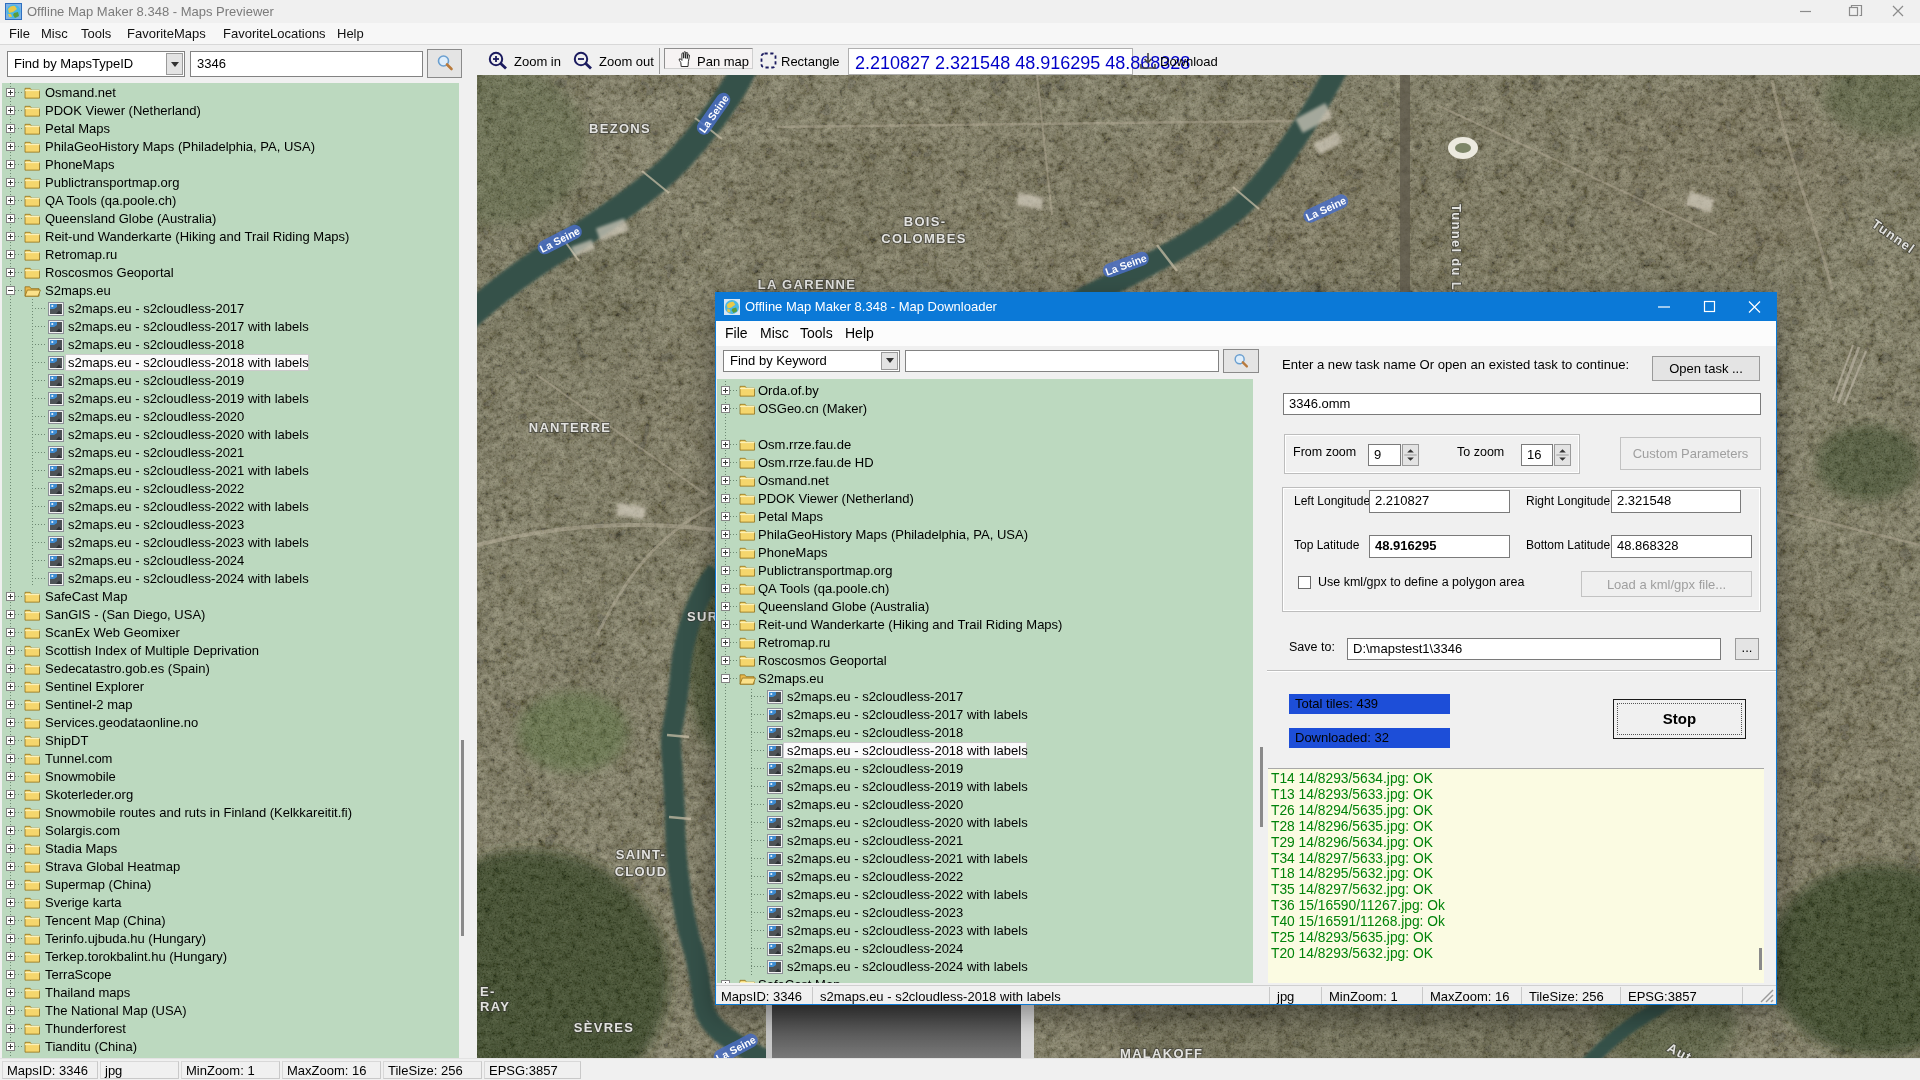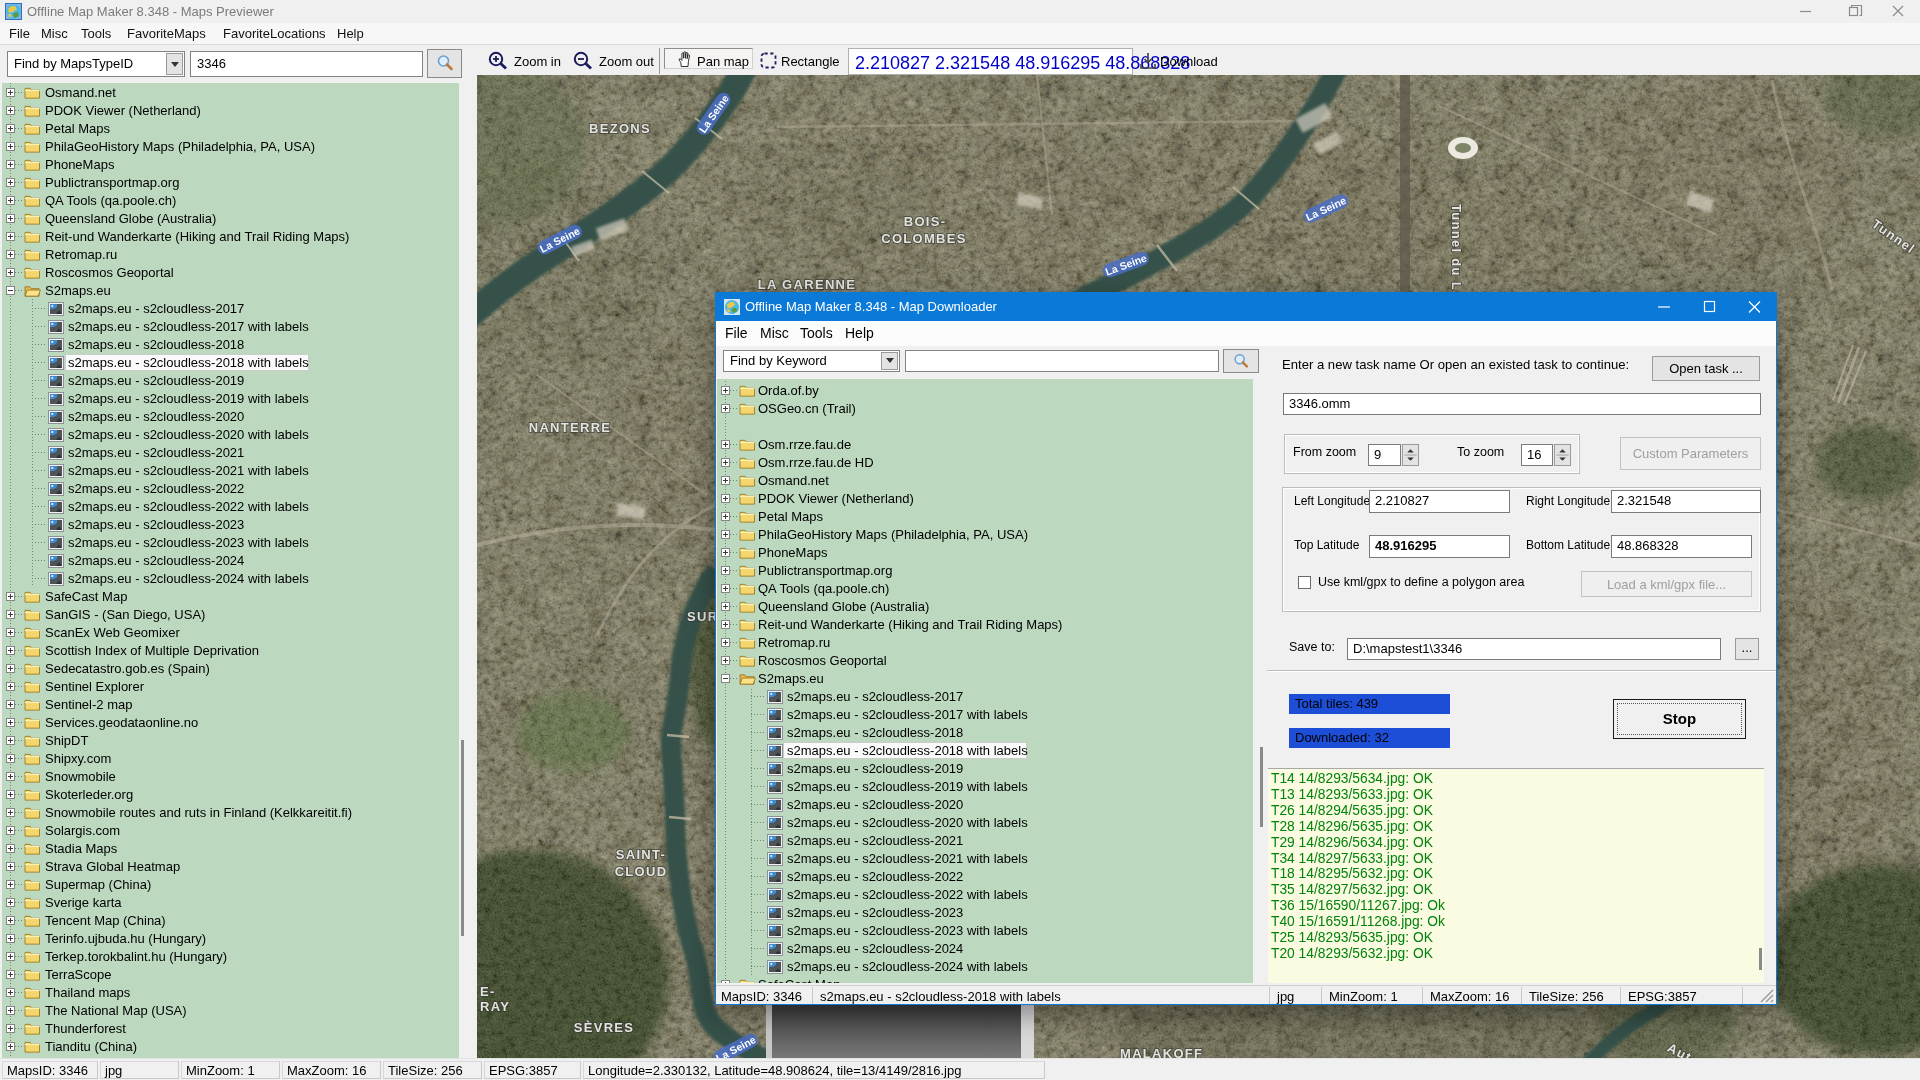--- a/index.html
+++ b/index.html
@@ -803,21 +803,21 @@
         <rect x="0.5" y="0.5" width="8" height="8" fill="#fff" stroke="#848484"></rect>
         <line x1="2" y1="4.5" x2="7" y2="4.5" stroke="#3a3a3a"></line>
         <line x1="4.5" y1="2" x2="4.5" y2="7" stroke="#3a3a3a"></line>
       </svg>
       <span class="abs" style="left:22px;top:2px">
         <svg width="17" height="14" viewBox="0 0 18 15">
           <path d="M1 2.5 L6.5 2.5 8 4.5 16.5 4.5 16.5 13 1 13Z" fill="#f5d66d" stroke="#8a6914" stroke-width="0.8"></path>
           <path d="M1 4.8 L16.5 4.8" stroke="#fdf0b5" stroke-width="1.4"></path>
         </svg>
       </span>
-      <span class="lbl" style="left:43px">Shipxy.com</span>
+      <span class="lbl" style="left:43px">Tunnel.com</span>
     </div>
     <div class="trow" style="left:0;top:685px;width:457px;">
       <span class="abs" style="left:13px;top:8px;width:9px;height:1px;background-image:repeating-linear-gradient(to right,#6d8872 0 1px,transparent 1px 3px)"></span>
       <svg class="abs" style="left:4px;top:4px" width="9" height="9" viewBox="0 0 9 9">
         <rect x="0.5" y="0.5" width="8" height="8" fill="#fff" stroke="#848484"></rect>
         <line x1="2" y1="4.5" x2="7" y2="4.5" stroke="#3a3a3a"></line>
         <line x1="4.5" y1="2" x2="4.5" y2="7" stroke="#3a3a3a"></line>
       </svg>
       <span class="abs" style="left:22px;top:2px">
         <svg width="17" height="14" viewBox="0 0 18 15">
@@ -1063,21 +1063,20 @@
 <div class="abs" style="left:772px;top:1005px;width:249px;height:53px;background:linear-gradient(#3e3e3e,#787878);"></div>
 <div class="abs" style="left:1021px;top:1005px;width:13px;height:53px;background:#dadada;"></div>
 
 <div id="statusbar">
  <div class="sp" style="left:2px;width:96px;">MapsID: 3346</div>
  <div class="sp" style="left:100px;width:79px;">jpg</div>
  <div class="sp" style="left:181px;width:99px;">MinZoom: 1</div>
  <div class="sp" style="left:282px;width:99px;">MaxZoom: 16</div>
  <div class="sp" style="left:383px;width:99px;">TileSize: 256</div>
  <div class="sp" style="left:484px;width:97px;">EPSG:3857</div>
- <div class="sp" style="left:583px;width:462px;">Longitude=2.330132, Latitude=48.908624, tile=13/4149/2816.jpg</div>
 </div>
 
 <div id="dlg">
  <div id="dlgtitle">
   <svg class="abs" style="left:8px;top:6px" width="16" height="16" viewBox="0 0 17 17">
         <rect width="17" height="17" fill="#d8e6f4"></rect>
         <circle cx="8.5" cy="8.5" r="7.5" fill="#49b8e8"></circle>
         <path d="M3 6 Q6 2 10 3 L12 6 8 9 4 10Z" fill="#e8c84a"></path>
         <path d="M9 10 L13 9 14 13 10 15 8 12Z" fill="#5a9c3c"></path>
         <path d="M3 11 L6 11 7 14 4 14Z" fill="#e8c84a"></path>
@@ -1131,21 +1130,21 @@
           <rect x="0.5" y="0.5" width="8" height="8" fill="#fff" stroke="#848484"></rect>
           <line x1="2" y1="4.5" x2="7" y2="4.5" stroke="#3a3a3a"></line>
           <line x1="4.5" y1="2" x2="4.5" y2="7" stroke="#3a3a3a"></line>
         </svg>
         <span class="abs" style="left:22px;top:2px">
           <svg width="17" height="14" viewBox="0 0 18 15">
             <path d="M1 2.5 L6.5 2.5 8 4.5 16.5 4.5 16.5 13 1 13Z" fill="#f5d66d" stroke="#8a6914" stroke-width="0.8"></path>
             <path d="M1 4.8 L16.5 4.8" stroke="#fdf0b5" stroke-width="1.4"></path>
           </svg>
         </span>
-        <span class="abs" style="left:41px;top:1px">OSGeo.cn (Trail)</span>
+        <span class="abs" style="left:41px;top:1px">OSGeo.cn (Maker)</span>
       </div>
       <div class="drow" style="left:0;top:57px;width:536px;">
         <span class="abs" style="left:13px;top:8px;width:9px;height:1px;background-image:repeating-linear-gradient(to right,#6d8872 0 1px,transparent 1px 3px)"></span>
         <svg class="abs" style="left:4px;top:4px" width="9" height="9" viewBox="0 0 9 9">
           <rect x="0.5" y="0.5" width="8" height="8" fill="#fff" stroke="#848484"></rect>
           <line x1="2" y1="4.5" x2="7" y2="4.5" stroke="#3a3a3a"></line>
           <line x1="4.5" y1="2" x2="4.5" y2="7" stroke="#3a3a3a"></line>
         </svg>
         <span class="abs" style="left:22px;top:2px">
           <svg width="17" height="14" viewBox="0 0 18 15">
@@ -1599,21 +1598,21 @@
         <path d="M4 13 L7.5 16.5 11 13Z" fill="#333"></path>
         <line x1="1" y1="10.5" x2="14" y2="10.5" stroke="#9a9a9a"></line>
       </svg>
     </div>
  <div class="btn dis" style="left:904px;top:144px;width:141px;height:33px;padding-top:8px;">Custom Parameters</div>
 
  <div class="gbox" style="left:566px;top:194px;width:479px;height:125px;"></div>
  <div class="lab" style="left:578px;top:201px;font-size:12px;">Left Longitude</div>
  <div class="inp" style="left:653px;top:197px;width:141px;height:23px;">2.210827</div>
  <div class="lab" style="left:810px;top:201px;font-size:12px;text-align:right;">Right Longitude</div>
- <div class="inp" style="left:895px;top:197px;width:150px;height:23px;">2.321548</div>
+ <div class="inp" style="left:895px;top:197px;width:130px;height:23px;">2.321548</div>
  <div class="lab" style="left:578px;top:245px;font-size:12px;">Top Latitude</div>
  <div class="inp" style="left:653px;top:242px;width:141px;height:23px;font-weight:bold;">48.916295</div>
  <div class="lab" style="left:810px;top:245px;font-size:12px;">Bottom Latitude</div>
  <div class="inp" style="left:895px;top:242px;width:141px;height:23px;">48.868328</div>
  <div class="abs" style="left:582px;top:283px;width:13px;height:13px;background:#fff;border:1px solid #6a6a6a;"></div>
  <div class="lab" style="left:602px;top:282px;">Use kml/gpx to define a polygon area</div>
  <div class="btn dis" style="left:865px;top:278px;width:171px;height:26px;padding-top:5px;">Load a kml/gpx file...</div>
 
  <div class="lab" style="left:573px;top:347px;">Save to:</div>
  <div class="inp" style="left:631px;top:345px;width:374px;height:22px;">D:\mapstest1\3346</div>

